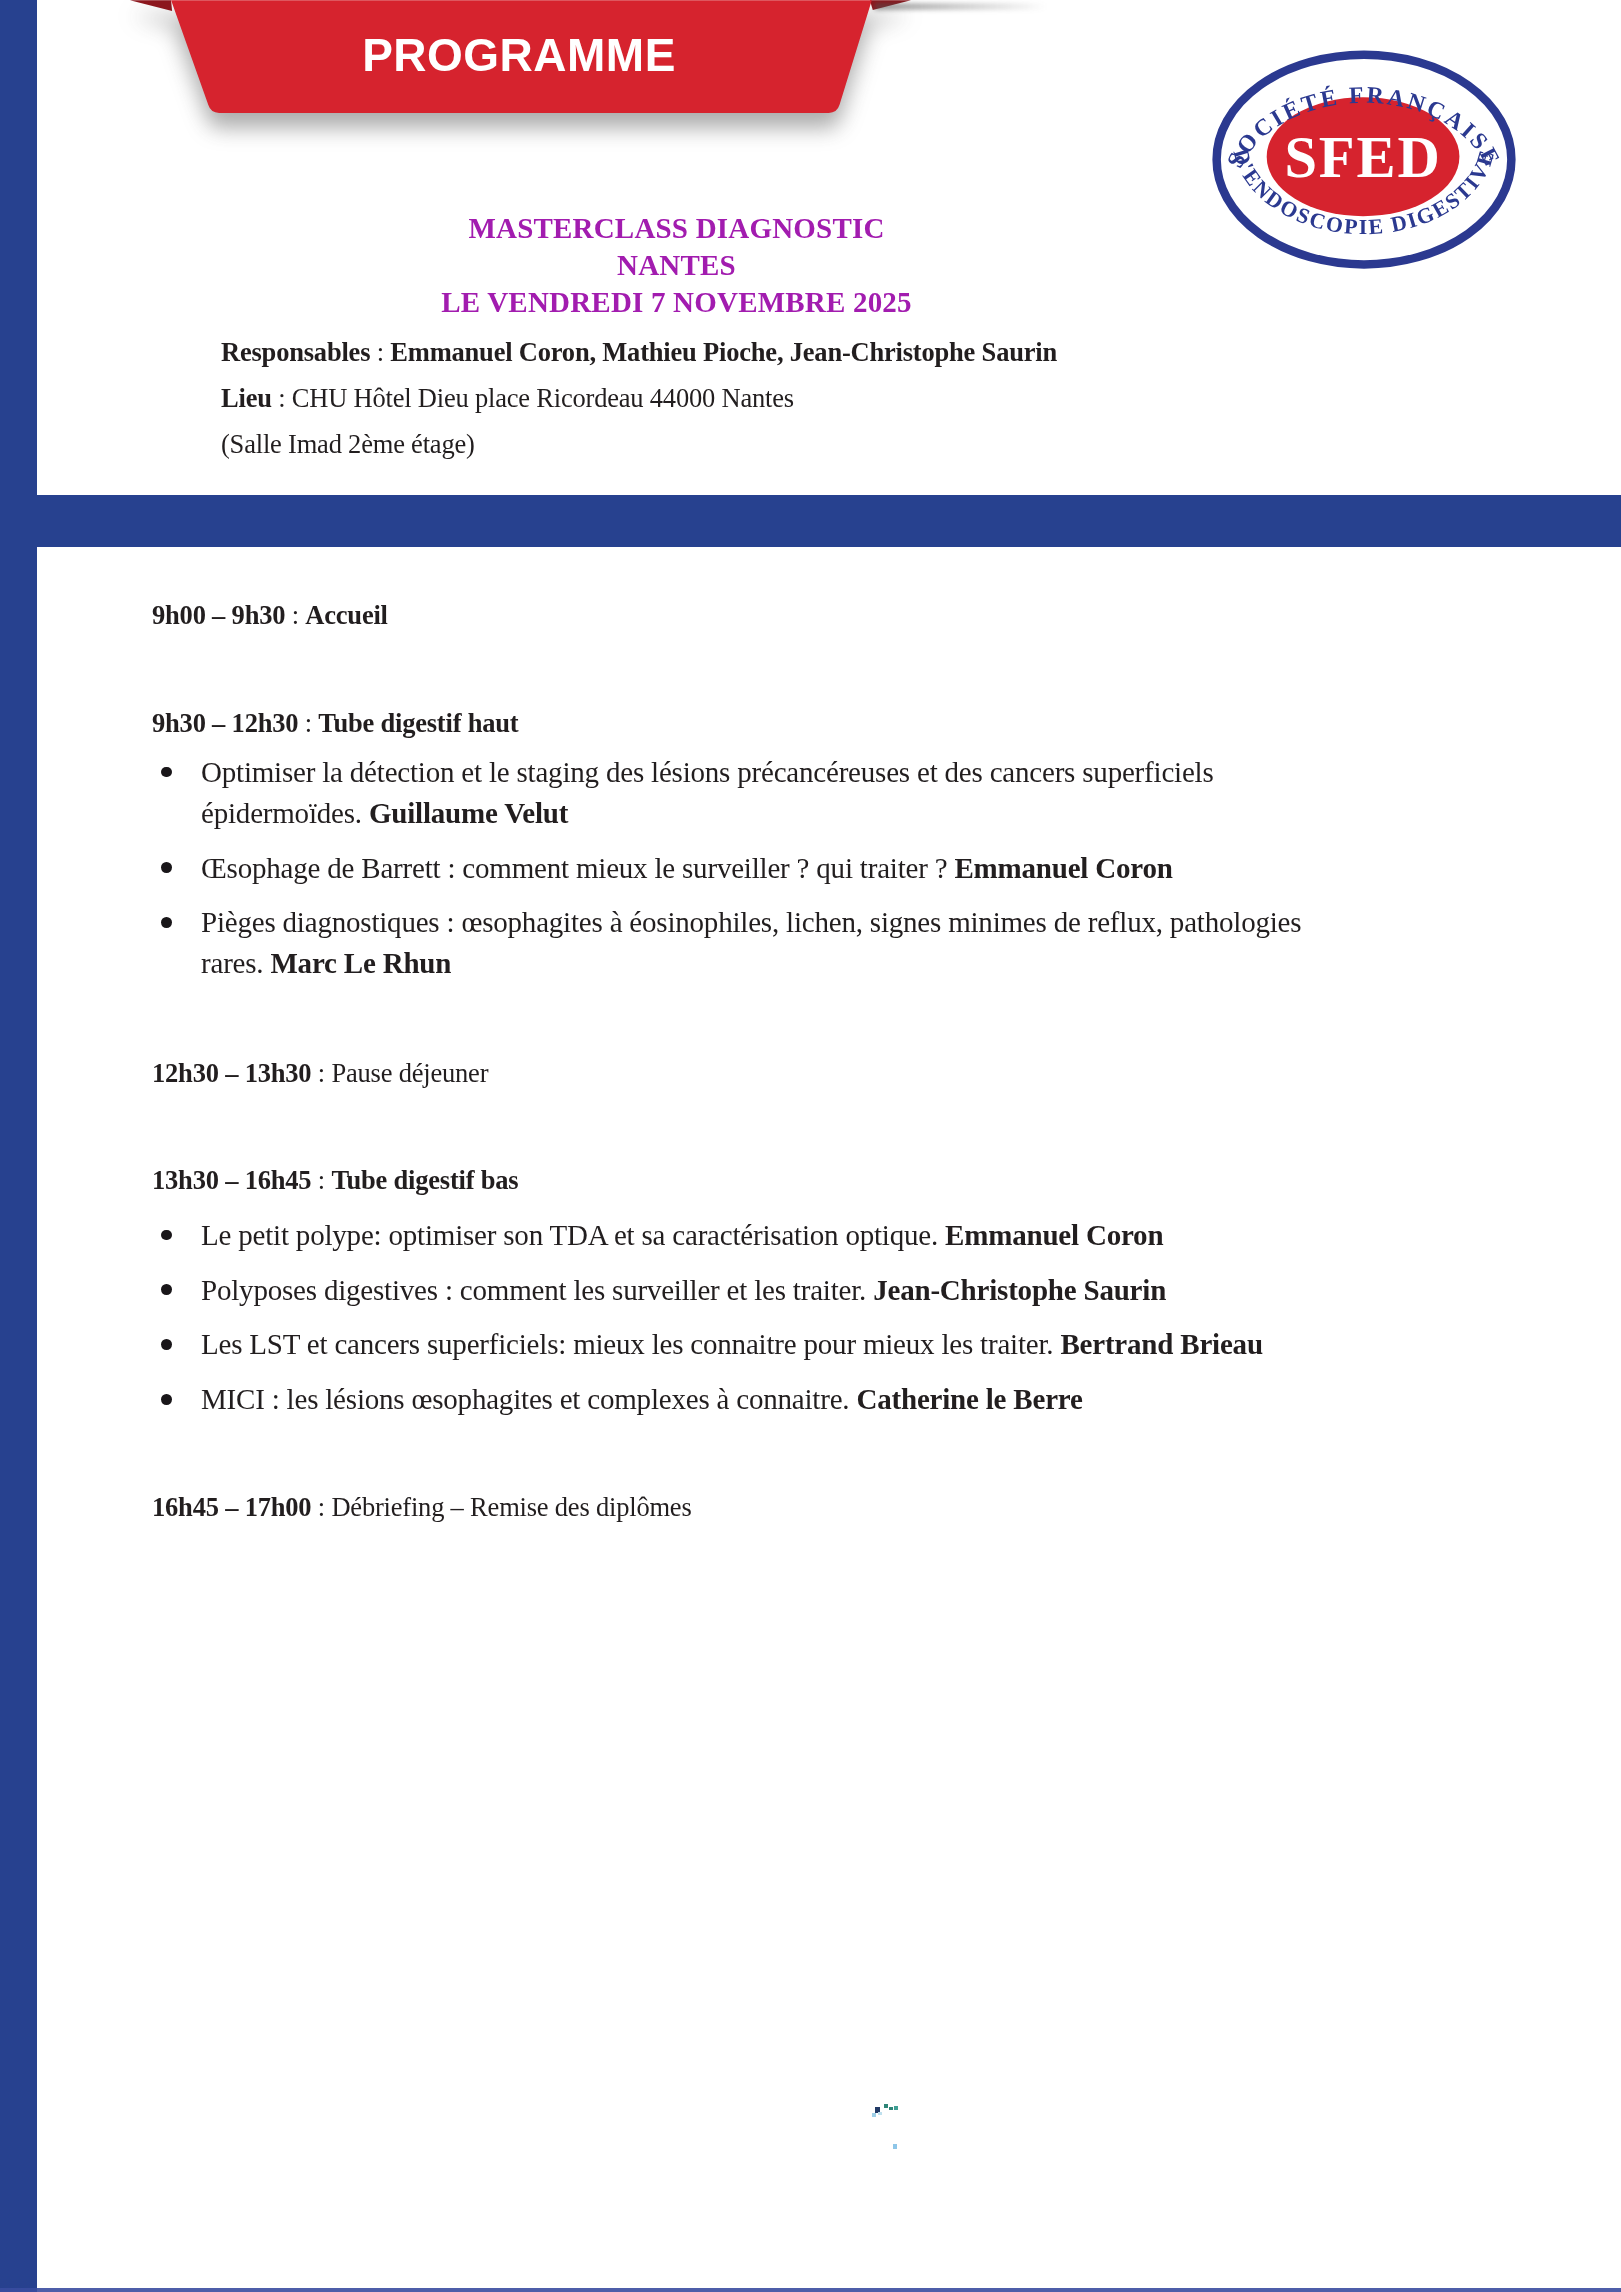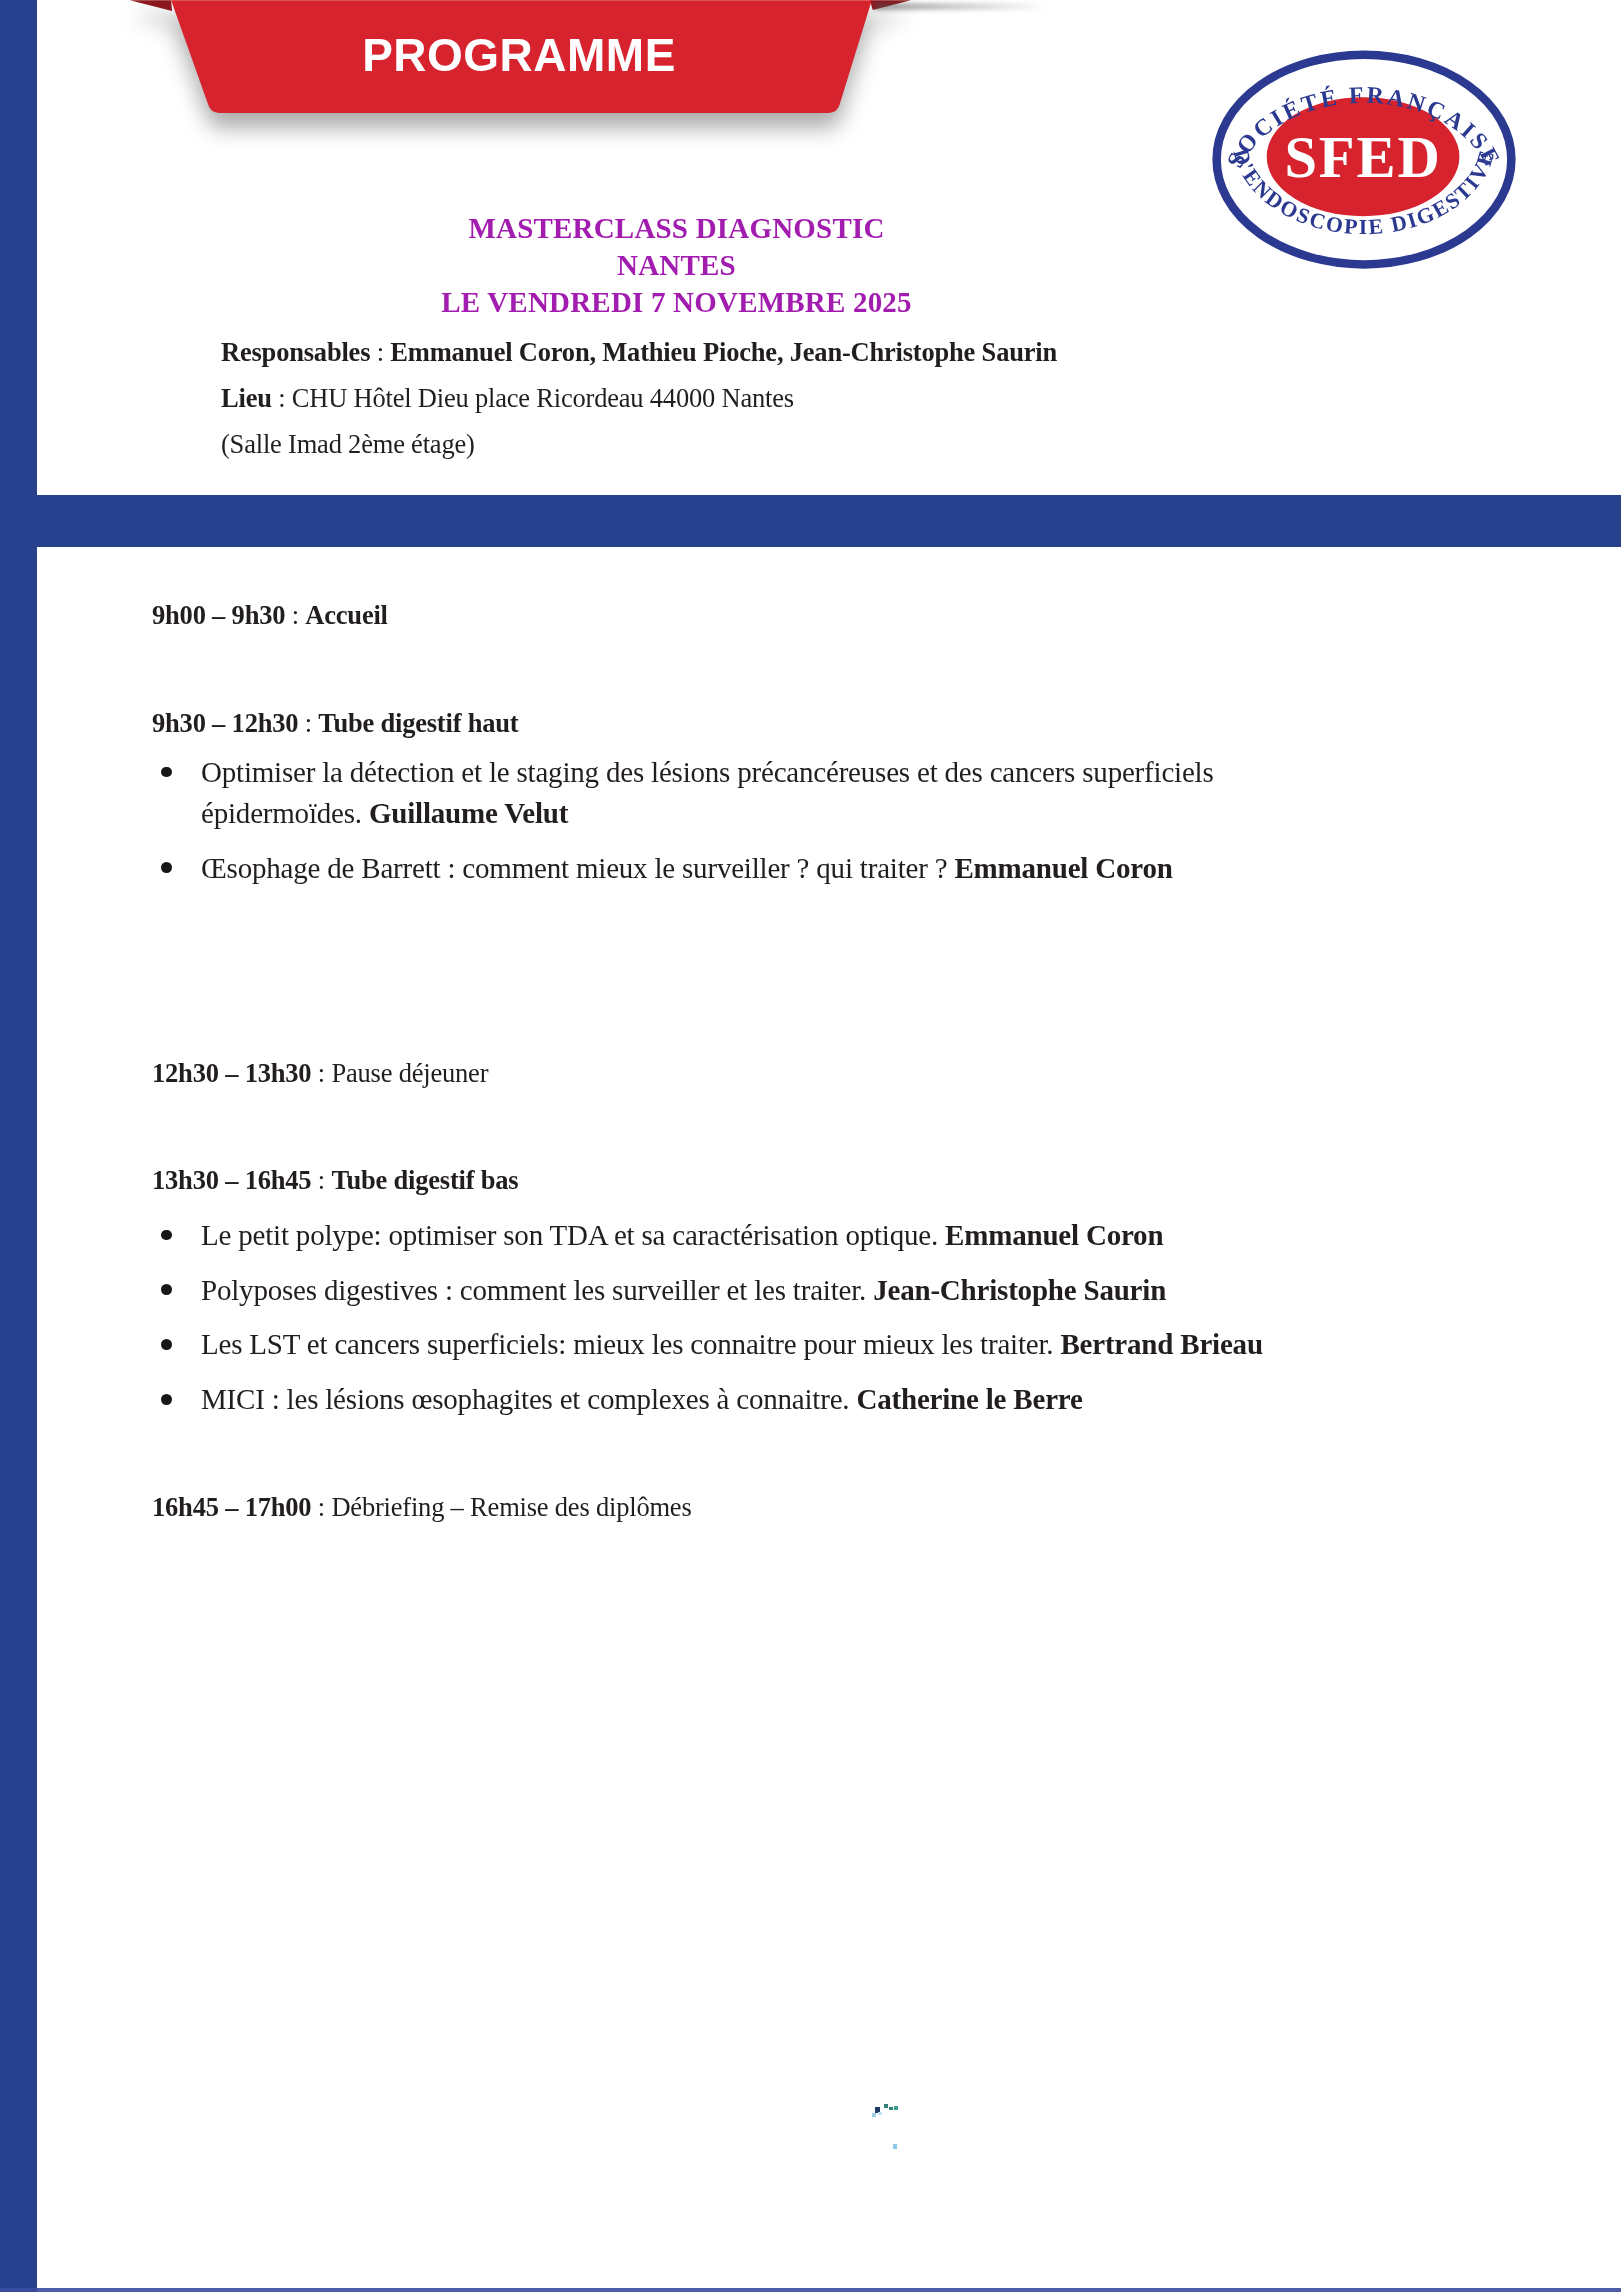--- a/index.html
+++ b/index.html
@@ -91,20 +91,22 @@
   </div>
 
   <div class="sched" style="top:595px"><b>9h00 – 9h30</b><span class="sep"> : </span><span class="topic tb">Accueil</span></div>
 
   <div class="sched" style="top:703px"><b>9h30 – 12h30</b><span class="sep"> : </span><span class="topic tb">Tube digestif haut</span></div>
 
   <ul class="bullets" style="top:752px">
     <li><span class="dot"></span><span class="bt">Optimiser la détection et le staging des lésions précancéreuses et des cancers superficiels
 épidermoïdes. </span><b class="sp">Guillaume Velut</b></li>
     <li><span class="dot"></span><span class="bt">Œsophage de Barrett : comment mieux le surveiller ? qui traiter ? </span><b class="sp">Emmanuel Coron</b></li>
+    <li><span class="dot"></span><span class="bt">Pièges diagnostiques : œsophagites à éosinophiles, lichen, signes minimes de reflux, pathologies
+rares.  </span><b class="sp">Marc Le Rhun</b></li>
   </ul>
 
   <div class="sched" style="top:1053px"><b>12h30 – 13h30</b><span class="sep"> : </span><span class="topic">Pause déjeuner</span></div>
 
   <div class="sched" style="top:1160px"><b>13h30 – 16h45</b><span class="sep"> : </span><span class="topic tb">Tube digestif bas</span></div>
 
   <ul class="bullets" style="top:1215px">
     <li><span class="dot"></span><span class="bt">Le petit polype: optimiser son TDA et sa caractérisation optique. </span><b class="sp">Emmanuel Coron</b></li>
     <li><span class="dot"></span><span class="bt">Polyposes digestives : comment les surveiller et les traiter. </span><b class="sp">Jean-Christophe Saurin</b></li>
     <li><span class="dot"></span><span class="bt">Les LST et cancers superficiels: mieux les connaitre pour mieux les traiter. </span><b class="sp">Bertrand Brieau</b></li>

